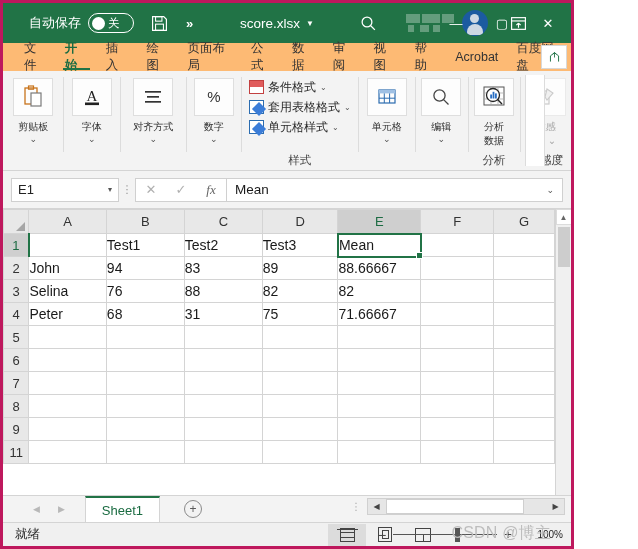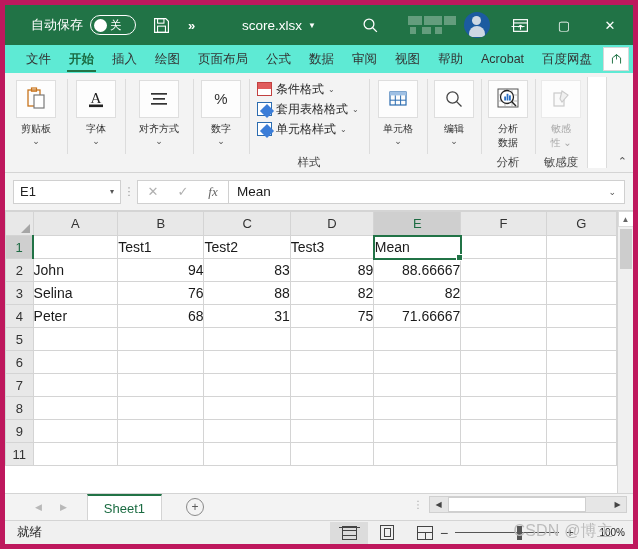--- a/index.html
+++ b/index.html
@@ -3,22 +3,22 @@
 <meta charset="utf-8">
 <style>
   * { box-sizing: border-box; margin: 0; padding: 0; }
   body {
     width: 638px; height: 549px;
     font-family: "Liberation Sans", sans-serif;
     background: #ffffff;
     overflow: hidden;
     -webkit-font-smoothing: antialiased;
   }
-  .app { width: 638px; height: 549px; display: flex; flex-direction: column;
-         border: 5px solid #be185d; background:#f3f3f3; }
+  .app { width: 574px; height: 549px; display: flex; flex-direction: column;
+         border: 3px solid #be185d; background:#f3f3f3; }
 
   
   .titlebar {
     height: 40px; background: #217346; display: flex; align-items: center;
     color: #ffffff; flex: 0 0 40px; position: relative;
   }
   .autosave { display:flex; align-items:center; gap:7px; margin-left:26px; }
   .autosave-label { font-size: 13px; color:#ffffff; }
   .toggle-pill {
     width: 46px; height: 20px; border-radius: 10px; border: 1.4px solid #ffffff;
@@ -40,21 +40,21 @@
   .avatar .head { position:absolute; width:9px; height:9px; border-radius:50%; background:#cdd8e3;
                   left:8.5px; top:4px;}
   .avatar .body { position:absolute; width:16px; height:11px; border-radius:8px 8px 3px 3px;
                   background:#cdd8e3; left:5px; top:14px;}
   .ribbon-display { margin-left: 18px; }
   .wincontrols { position:absolute; right:0; top:0; display:flex; height:40px; }
   .wc { width: 46px; height:40px; display:flex; align-items:center; justify-content:center;
         font-size: 13px; color:#ffffff;}
 
   
-  .tabstrip { height: 28px; background:#5eead4; display:flex; align-items:stretch;
+  .tabstrip { height: 28px; background:#fdba74; display:flex; align-items:stretch;
               flex:0 0 28px; position:relative; }
   .tab { padding: 0 9px; font-size: 12.5px; color:#333333; display:flex; align-items:center;
          position:relative; }
   .tab.first { margin-left: 12px; }
   .tab.active { font-weight: bold; color:#1a6b41; }
   .tab.active::after { content:""; position:absolute; left:7px; right:7px; bottom:1px;
                        height:2.5px; background:#217346; }
   .tabstrip-right { position:absolute; right:4px; top:0; height:28px; display:flex; align-items:center; gap:2px;}
   .tiny-btn { width:26px; height:24px; border:1px solid #d8d8d8; background:#ffffff;
               display:flex; align-items:center; justify-content:center; color:#217346; }
@@ -112,21 +112,21 @@
   th.corner::after { content:""; position:absolute; right:3px; bottom:2px; width:0; height:0;
       border-left:9px solid transparent; border-bottom:9px solid #a6a6a6; }
   th.colhead { height:24px; background:#e8e8e8; font-size:13px; color:#333;
                text-align:center; vertical-align:middle; }
   th.colhead.sel { background:#cfcfcf; color:#1d6b43; border-bottom:2px solid #217346; }
   td.rowhead { width:28px; height:23px; background:#e8e8e8; font-size:13px; color:#333;
                text-align:center; vertical-align:middle; }
   td.rowhead.sel { background:#cfcfcf; color:#1d6b43; border-right:2px solid #217346; }
   td.cell { height:23px; font-size:14px; color:#1a1a1a; vertical-align:middle;
             padding:0 4px; background:#ffffff; }
-  td.cell.num { text-align:right; }
+  td.cell.num { }
   td.cell.sel { border:2px solid #217346; position:relative; }
   td.cell.sel::after { content:""; position:absolute; right:-3px; bottom:-3px; width:5px; height:5px;
                        background:#217346; border:1px solid #ffffff; }
   .vscroll { width:16px; background:#f0f0f0; border-left:1px solid #d4d4d4;
              display:flex; flex-direction:column; align-items:center; }
   .vsc-arrow { width:16px; height:16px; display:flex; align-items:center; justify-content:center;
                font-size:8px; color:#666; background:#ffffff; border:1px solid #dcdcdc;}
   .vsc-thumb { width:12px; height:40px; background:#cdcdcd; margin-top:2px; }
 
   

